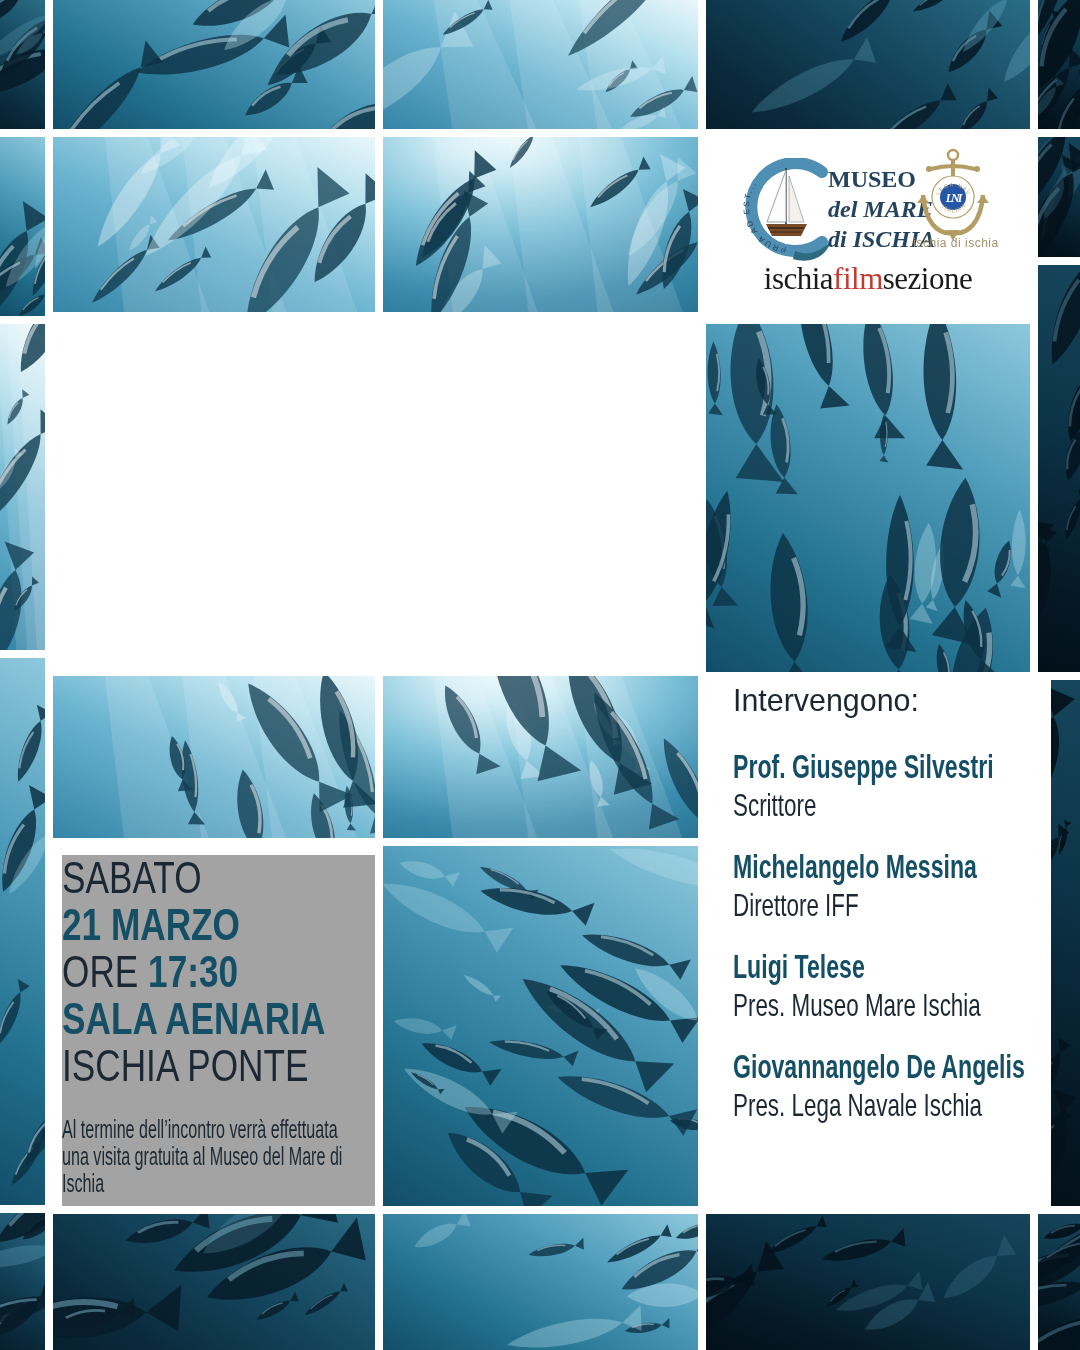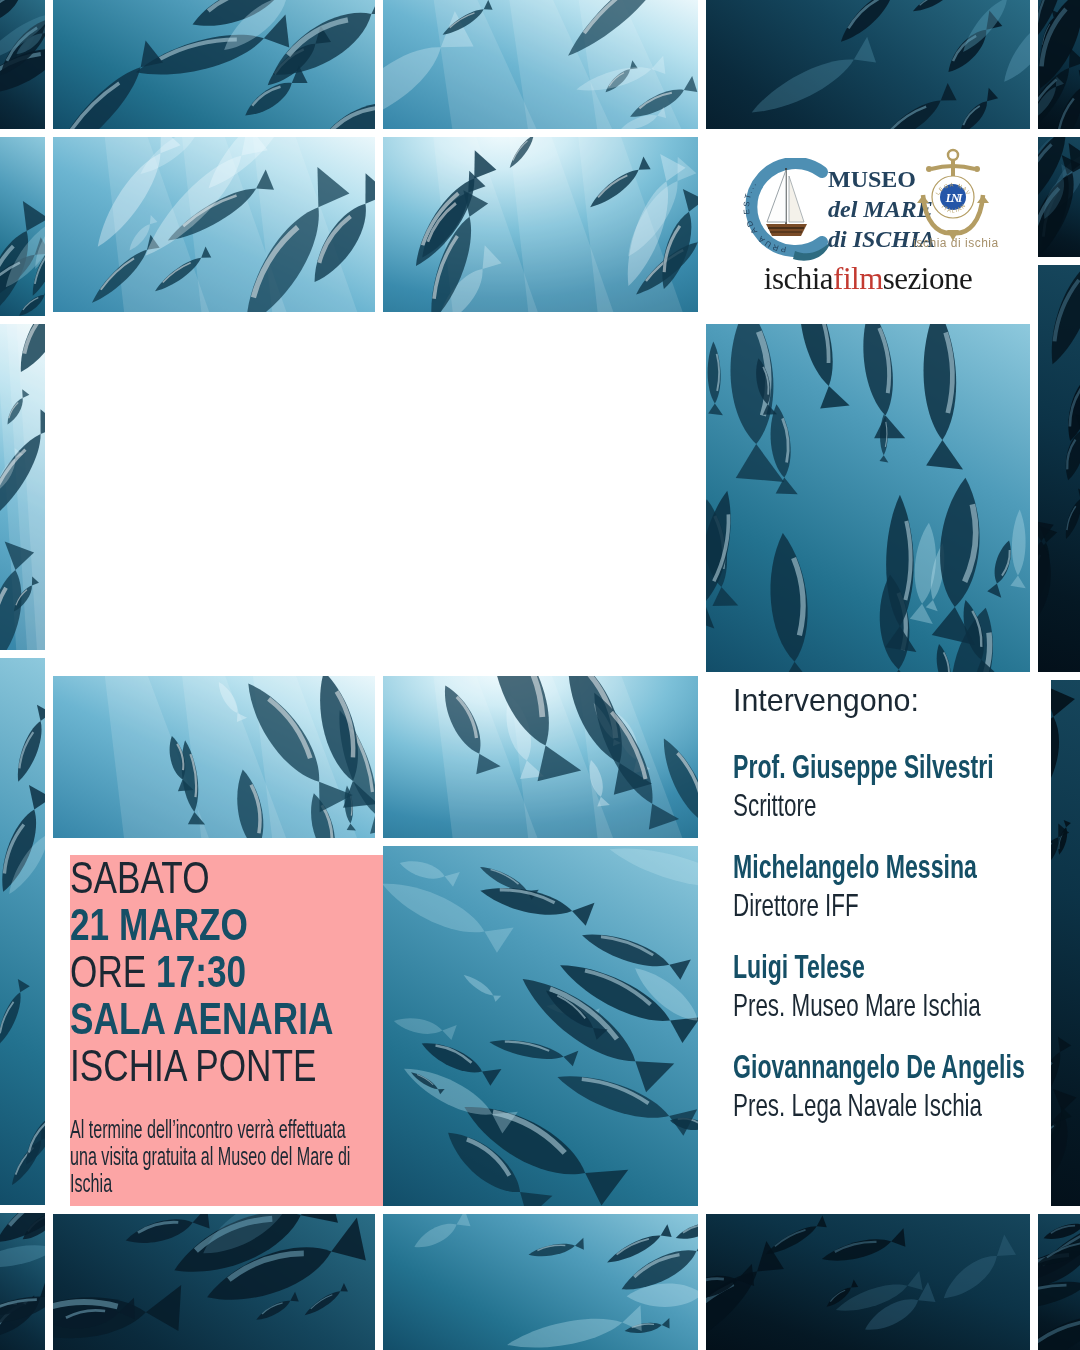--- a/index.html
+++ b/index.html
@@ -36,21 +36,21 @@
   .festival-mark .red{color:var(--festival-red,#c33a31);}
   
   .interv-panel{position:absolute;left:712px;top:680px;width:318px;height:526px;background:#fff;margin-left:21px;}
   .interv-label{position:absolute;left:0;top:2px;font-size:32px;color:var(--navy,#1b2833);
     transform:scaleX(.95);transform-origin:0 0;white-space:nowrap;}
   .sp-name{position:absolute;left:0;font-size:33px;font-weight:bold;color:var(--teal,#154f66);
     transform:scaleX(.7);transform-origin:0 0;white-space:nowrap;}
   .sp-role{position:absolute;left:0;font-size:32px;color:var(--navy,#1b2833);
     transform:scaleX(.7);transform-origin:0 0;white-space:nowrap;}
   
-  .date-panel{position:absolute;left:70px;top:855px;width:313px;height:351px;background:#fca5a5;text-align:center;}
+  .date-panel{position:absolute;left:62px;top:855px;width:313px;height:351px;background:#a3a3a3;text-align:center;}
   .date-line{position:absolute;left:0;font-size:44px;line-height:46px;color:var(--navy,#1b2833);
     transform:scaleX(.8);transform-origin:0 0;white-space:nowrap;}
   .date-line .strong, .date-line.strong{font-weight:bold;color:var(--teal,#154f66);}
   .note-line{position:absolute;left:0;font-size:26px;line-height:27px;color:var(--navy,#1b2833);
     transform:scaleX(.62);transform-origin:0 0;white-space:nowrap;}
   
   .website{position:absolute;left:383px;top:1219px;width:315px;text-align:center;}
   .website span{display:inline-block;transform:scaleX(.7);transform-origin:50% 0;
     font-size:33px;color:#ffffff;white-space:nowrap;}
 </style>

